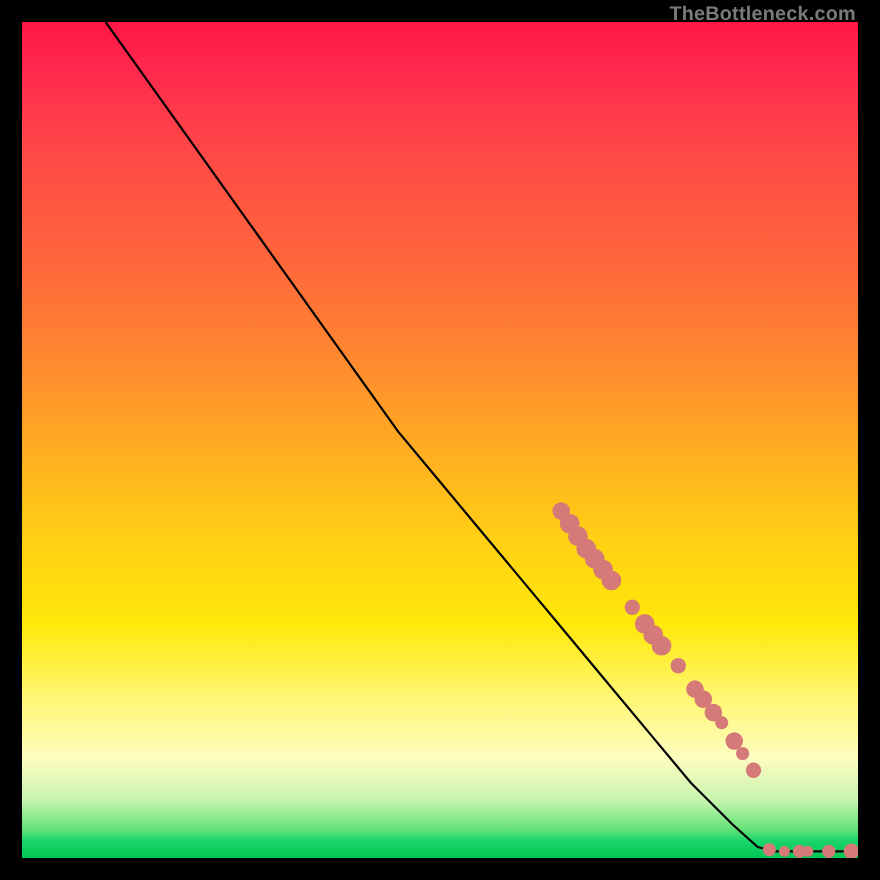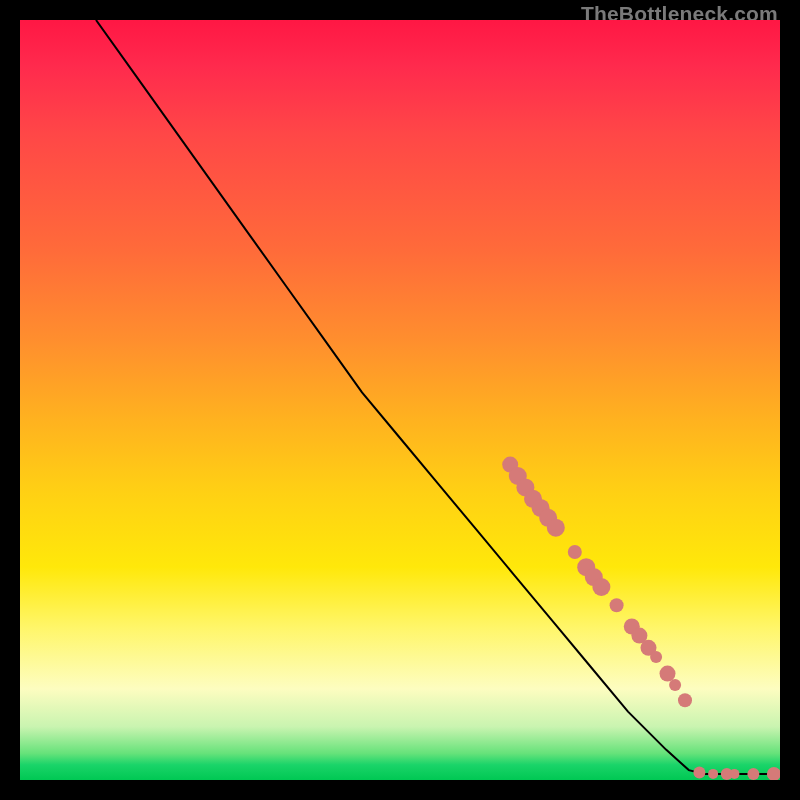--- a/index.html
+++ b/index.html
@@ -48,21 +48,21 @@
       #c9f4b0 93%,
       #66e27a 96.5%,
       #1ad469 98%,
       #00c853 100%
     );
   }
   .watermark {
     position: absolute;
     right: 2px;
     top: -18px;
-    font-size: 21px;
+    font-size: 18px;
     font-weight: 600;
     color: #7a7a7a;
     letter-spacing: 0.2px;
   }
   svg.curve-layer {
     position: absolute;
     left: 0;
     top: 0;
     width: 760px;
     height: 760px;

